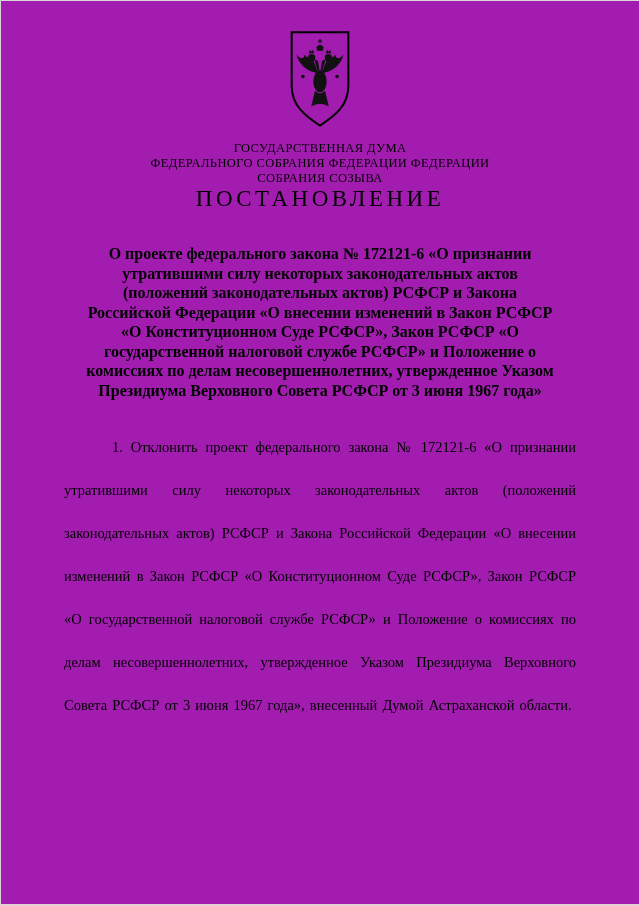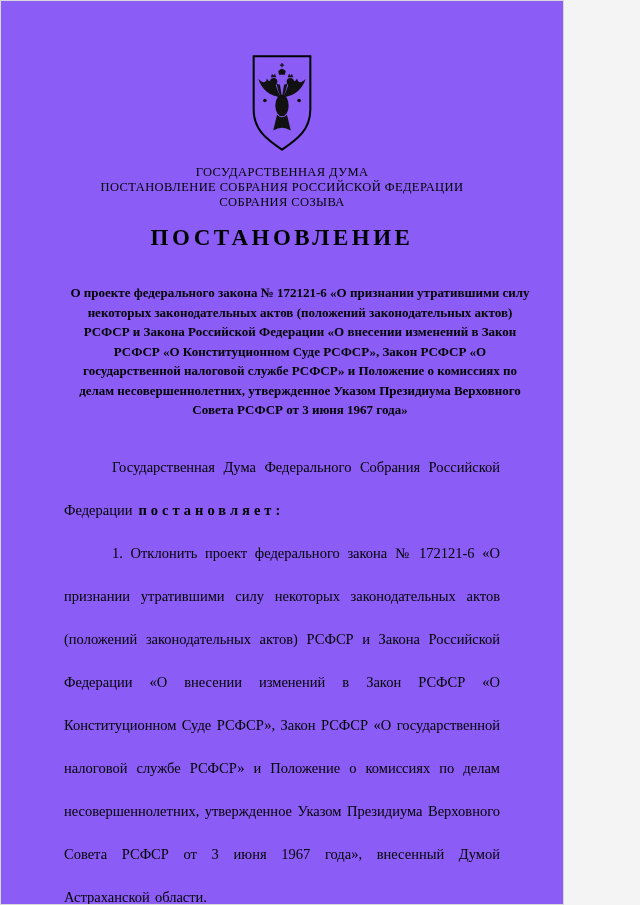--- a/index.html
+++ b/index.html
@@ -4,62 +4,61 @@
 <style>
   * { margin: 0; padding: 0; box-sizing: border-box; }
   html, body { background: #f4f4f4; }
   body {
     width: 640px;
     font-family: "Liberation Serif", "DejaVu Serif", serif;
     color: #000;
   }
   .page {
     position: relative;
-    width: 564px;
+    width: 640px;
     height: 905px;
-    background: #8b5cf6;
+    background: #a21caf;
     border: 1px solid #d8d8d8;
-    padding: 52px 63px 0 63px;
+    padding: 28px 63px 0 63px;
     overflow: hidden;
   }
   .emblem-wrap {
     width: 84px;
     margin: 0 auto 12px auto;
     text-align: center;
   }
   .emblem-wrap svg { display: block; margin: 0 auto; }
   .hdr {
     text-align: center;
     font-size: 12.5px;
     line-height: 15px;
     letter-spacing: 0.4px;
   }
   .title1 {
-    margin-top: 15px;
     text-align: center;
     font-size: 23px;
-    font-weight: bold;
+    font-weight: normal;
     letter-spacing: 3.5px;
     line-height: 26px;
   }
   .title2 {
     margin-top: 9px;
     text-align: center;
     font-size: 18px;
     font-weight: normal;
     letter-spacing: 1.5px;
     word-spacing: 12px;
     line-height: 22px;
   }
   .subject {
     width: 472px;
     margin: 32px auto 0 auto;
     text-align: center;
     font-weight: bold;
-    font-size: 13px;
+    font-size: 16px;
     line-height: 19.5px;
   }
   .bodytext {
     margin-top: 26px;
     font-size: 14.5px;
     line-height: 43px;
     text-align: justify;
     word-spacing: 1.5px;
   }
   .para { text-indent: 48px; }
@@ -103,26 +102,25 @@
         <path d="M44,74 L39.5,93 Q50,86.5 60.5,93 L56,74 Q50,80 44,74 Z"></path>
 
         <circle cx="29.5" cy="57" r="2.2"></circle>
         <circle cx="70.5" cy="57" r="2.2"></circle>
       </g>
     </svg>
   </div>
 
   <div class="hdr">
     <div>ГОСУДАРСТВЕННАЯ ДУМА</div>
-    <div>ПОСТАНОВЛЕНИЕ СОБРАНИЯ РОССИЙСКОЙ ФЕДЕРАЦИИ</div>
+    <div>ФЕДЕРАЛЬНОГО СОБРАНИЯ ФЕДЕРАЦИИ ФЕДЕРАЦИИ</div>
     <div>СОБРАНИЯ СОЗЫВА</div>
   </div>
 
   <h1 class="title1">ПОСТАНОВЛЕНИЕ</h1>
 
   <p class="subject">О проекте федерального закона № 172121-6 «О признании утратившими силу некоторых законодательных актов (положений законодательных актов) РСФСР и Закона Российской Федерации «О внесении изменений в Закон РСФСР «О Конституционном Суде РСФСР», Закон РСФСР «О государственной налоговой службе РСФСР» и Положение о комиссиях по делам несовершеннолетних, утвержденное Указом Президиума Верховного Совета РСФСР от 3 июня 1967 года»</p>
 
   <div class="bodytext">
-    <p class="para"><span>Государственная Дума Федерального Собрания Российской Федерации</span><span class="verb">постановляет:</span></p>
     <p class="para">1. Отклонить проект федерального закона № 172121-6 «О признании утратившими силу некоторых законодательных актов (положений законодательных актов) РСФСР и Закона Российской Федерации «О внесении изменений в Закон РСФСР «О Конституционном Суде РСФСР», Закон РСФСР «О государственной налоговой службе РСФСР» и Положение о комиссиях по делам несовершеннолетних, утвержденное Указом Президиума Верховного Совета РСФСР от 3 июня 1967 года», внесенный Думой Астраханской области.</p>
   </div>
 
 </div>
 
 </body></html>

